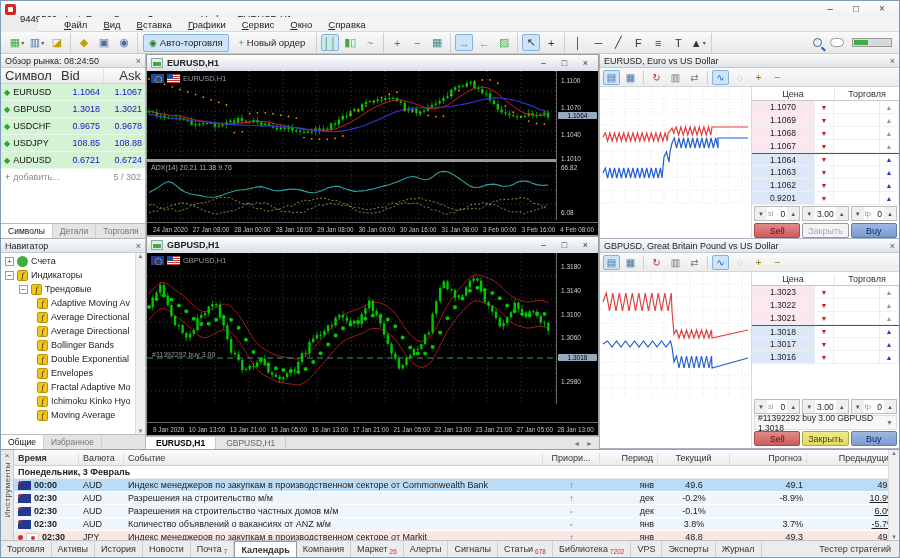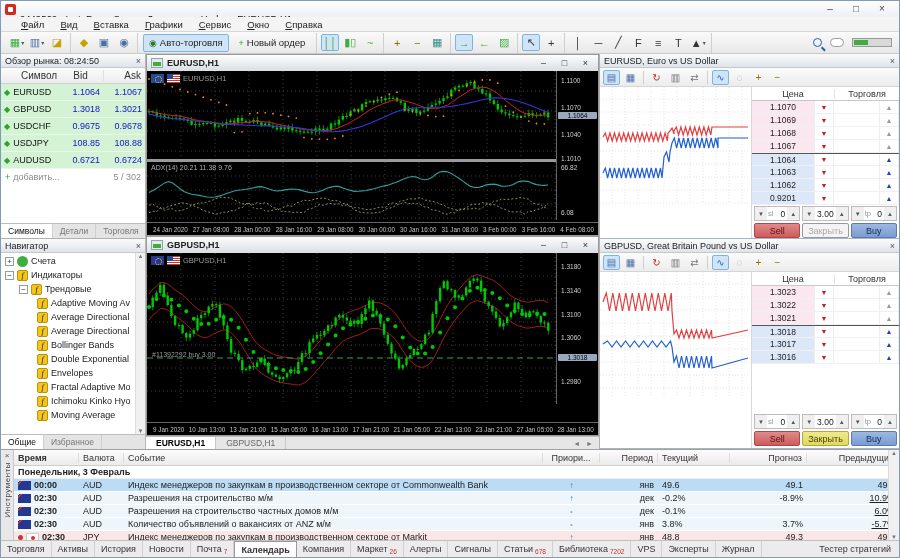--- a/index.html
+++ b/index.html
@@ -6,21 +6,21 @@
   *{box-sizing:border-box;}
   .app{width:900px;height:558px;position:relative;background:#ececec;
        font-family:"Liberation Sans",sans-serif;font-size:10px;color:#222;
        display:flex;flex-direction:column;overflow:hidden;border:1px solid #7f9db9;}
   
   .titlebar{height:16px;background:linear-gradient(#fdfdfd,#eef1f4);display:flex;align-items:center;padding:0 4px;flex:0 0 16px;}
   .app-logo{width:11px;height:11px;background:#d22a1e;border-radius:2px;margin-right:4px;position:relative;flex:0 0 11px;}
   .app-logo::after{content:"";position:absolute;left:3px;top:3px;width:5px;height:5px;background:#fff;border-radius:1px;}
   .titlebar .t-text{font-size:9.5px;color:#111;flex:1;white-space:nowrap;overflow:hidden;margin-top:19px;}
   .win-ctl{width:26px;height:13px;display:flex;align-items:center;justify-content:center;color:#444;font-size:10px;line-height:10px;}
-  .menubar{height:15px;display:flex;align-items:center;background:#f4f4f4;border-bottom:1px solid #d8d8d8;flex:0 0 15px;padding-left:12px;}
+  .menubar{height:15px;display:flex;align-items:center;background:#f4f4f4;border-bottom:1px solid #d8d8d8;flex:0 0 15px;padding-left:18px;margin-left:37px;}
   .menu-item{padding:0 8px;font-size:9.5px;color:#222;}
   .menu-item::first-letter{text-decoration:underline;}
   .toolbar{height:22px;background:linear-gradient(#fafafa,#e8e8e8);display:flex;align-items:center;flex:0 0 22px;border-bottom:1px solid #c9c9c9;padding:0 3px;}
   .tb-group{display:flex;align-items:center;padding:0 3px;border-right:1px solid #cfcfcf;height:20px;}
   .tb-icon{width:18px;height:17px;display:flex;align-items:center;justify-content:center;font-size:11px;margin:0 1px;border:1px solid transparent;border-radius:2px;}
   .tb-icon.active{background:#cfe4f7;border-color:#7eb4e2;}
   .tb-btn{display:flex;align-items:center;height:18px;border:1px solid transparent;border-radius:2px;padding:0 5px;margin:0 2px;font-size:9.5px;}
   .tb-btn.active{background:#cfe4f7;border-color:#7eb4e2;}
   .tb-dd{font-size:6px;color:#555;margin-left:1px;}
   .tb-right{margin-left:auto;display:flex;align-items:center;gap:8px;padding-right:4px;}
@@ -29,22 +29,22 @@
   .chat-glyph{width:14px;height:9px;border:1.3px solid #9a9a9a;border-radius:5px;position:relative;background:#fff;}
   .conn-bar{width:40px;height:9px;border:1px solid #9a9a9a;background:#d9d9d9;position:relative;}
   .conn-bar::after{content:"";position:absolute;left:1px;top:1px;bottom:1px;width:14px;background:#3fae3f;}
   
   .main{flex:1;display:flex;min-height:0;background:#d8d8d8;}
   .left-col{width:145px;flex:0 0 145px;display:flex;flex-direction:column;border-right:1px solid #b8b8b8;background:#f0f0f0;}
   .panel-head{height:14px;background:linear-gradient(#fbfbfb,#dfe4ea);border-bottom:1px solid #c3c9d1;display:flex;align-items:center;padding:0 4px;font-size:9px;color:#222;}
   .panel-head .x{margin-left:auto;color:#555;font-size:9px;}
   
   .mwatch{height:185px;flex:0 0 185px;display:flex;flex-direction:column;border-bottom:1px solid #b0b0b0;background:#fff;}
-  .mw-cols{display:flex;height:16px;border-bottom:1px solid #d0d0d0;background:linear-gradient(#fcfcfc,#ececec);align-items:center;font-size:10px;color:#333;padding-left:16px;}
-  .mw-c0{flex:1;padding-left:4px;}.mw-c1{width:42px;text-align:center;padding-right:3px;}.mw-c2{width:42px;text-align:right;padding-right:4px;border-left:1px solid #e0e0e0;}
+  .mw-cols{display:flex;height:16px;border-bottom:1px solid #d0d0d0;background:linear-gradient(#fcfcfc,#ececec);align-items:center;font-size:13px;color:#333;}
+  .mw-c0{flex:1;padding-left:4px;}.mw-c1{width:42px;text-align:left;padding-right:3px;}.mw-c2{width:42px;text-align:right;padding-right:4px;border-left:1px solid #e0e0e0;}
   .mw-row{display:flex;height:17px;align-items:center;background:#d4f2d4;border-bottom:1px solid #e9f9e9;font-size:9px;}
   .mw-row .sym{flex:1;display:flex;align-items:center;gap:3px;padding-left:3px;color:#111;}
   .mw-row .ico{color:#2fa32f;font-size:8px;}
   .mw-row .bid,.mw-row .ask{width:42px;text-align:right;padding-right:3px;color:#1414c8;}
   .mw-add{display:flex;height:15px;align-items:center;font-size:9px;color:#8a8a8a;padding:0 4px;}
   .mw-add .plus{color:#2fa32f;margin-right:3px;}
   .mw-add .cnt{margin-left:auto;}
   .mw-fill{flex:1;background:#fff;}
   .side-tabs{height:15px;display:flex;border-top:1px solid #bcbcbc;background:#e4e4e4;font-size:8.5px;align-items:stretch;}
   .side-tab{padding:0 7px;display:flex;align-items:center;color:#777;border-right:1px solid #cfcfcf;}
@@ -135,21 +135,21 @@
   .cal-group{height:13px;flex:0 0 13px;display:flex;align-items:center;font-size:9px;font-weight:bold;color:#222;padding-left:4px;background:#fff;border-bottom:1px solid #eee;}
   .cal-row{display:flex;height:13px;flex:0 0 13px;align-items:center;font-size:9px;background:#eef6fc;border-bottom:1px solid #fff;}
   .cal-row.sel{background:#bcdcf5;}
   .cal-row.jpy{background:#fbe6e6;}
   .cal-row>div{padding:0 4px;white-space:nowrap;overflow:hidden;}
   .c-time{width:65px;flex:0 0 65px;display:flex;align-items:center;gap:3px;font-weight:bold;}
   .c-cur{width:45px;flex:0 0 45px;}
   .c-event{flex:1;min-width:0;}
   .c-pri{width:57px;flex:0 0 57px;text-align:center;}
   .c-per{width:58px;flex:0 0 58px;text-align:right;}
-  .c-act{width:72px;flex:0 0 72px;text-align:left;}
+  .c-act{width:72px;flex:0 0 72px;text-align:center;}
   .c-fc{width:77px;flex:0 0 77px;text-align:right;}
   .c-prev{width:92px;flex:0 0 92px;text-align:right;}
   .c-prev u{text-decoration:underline;}
   .cal-sb{position:absolute;right:0;top:0;bottom:0;width:11px;background:#f0f0f0;border-left:1px solid #ddd;display:flex;flex-direction:column;justify-content:space-between;align-items:center;font-size:6px;color:#777;}
   .pri-hi{color:#3a78c3;font-size:8px;}
   .pri-lo{color:#9ab0c8;font-size:8px;}
   .upc-dot{width:5px;height:5px;border-radius:50%;background:#d03030;flex:0 0 5px;}
   
   .bottom-tabs{height:17px;flex:0 0 17px;display:flex;align-items:stretch;background:#ececec;border-top:1px solid #c0c0c0;font-size:9px;color:#333;overflow:hidden;}
   .b-tab{display:flex;align-items:center;padding:0 6px;border-right:1px solid #d0d0d0;white-space:nowrap;}
@@ -1300,20 +1300,24 @@
                   <span class="val">3.00</span>
                   <div class="b">▲</div>
                 </div>
                 <div class="stepper">
                   <div class="b">▼</div>
                   <span class="sl-lbl">tp</span>
                   <span class="val">0</span>
                   <div class="b">▲</div>
                 </div>
               </div>
+              <div class="pos-row">
+                <span>#11392292 buy 3.00 GBPUSD 1.3018</span>
+                <span class="dd">▼</span>
+              </div>
               <div class="btn-row">
                 <div class="btn sell">Sell</div>
                 <div class="btn close on">Закрыть</div>
                 <div class="btn buy">Buy</div>
               </div>
             </div>
           </div>
         </div>
       </div>
   </div>

